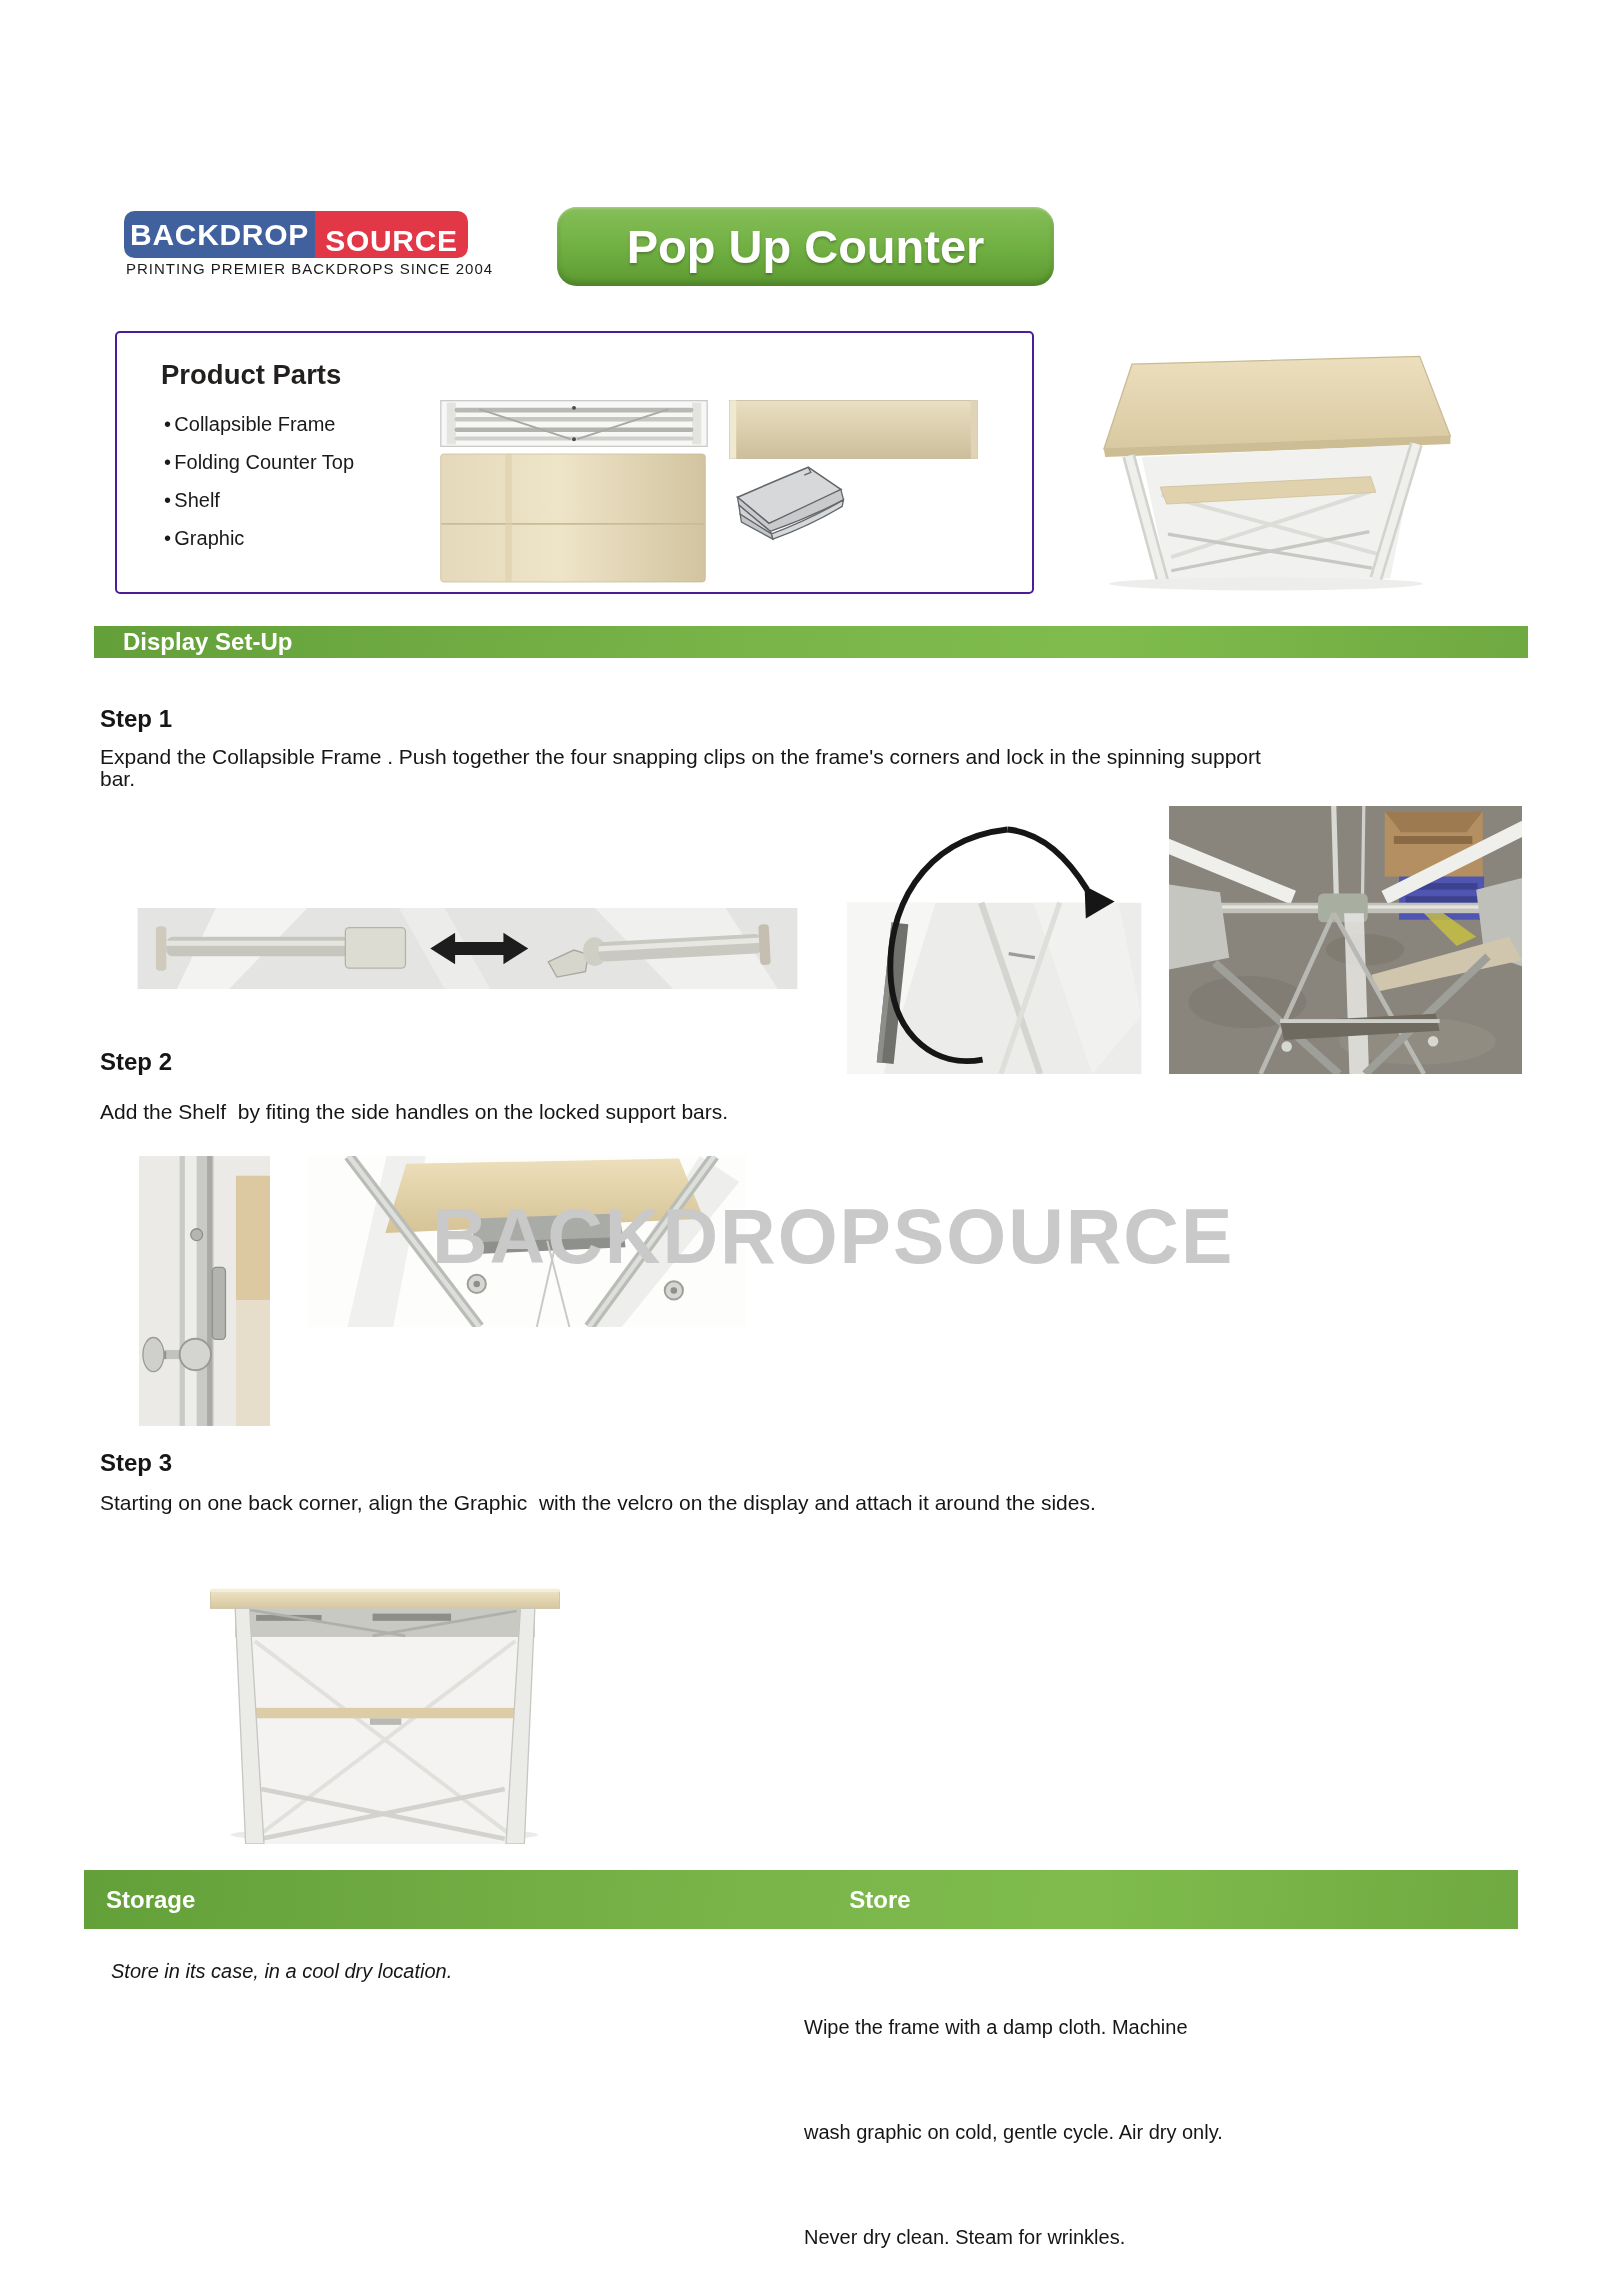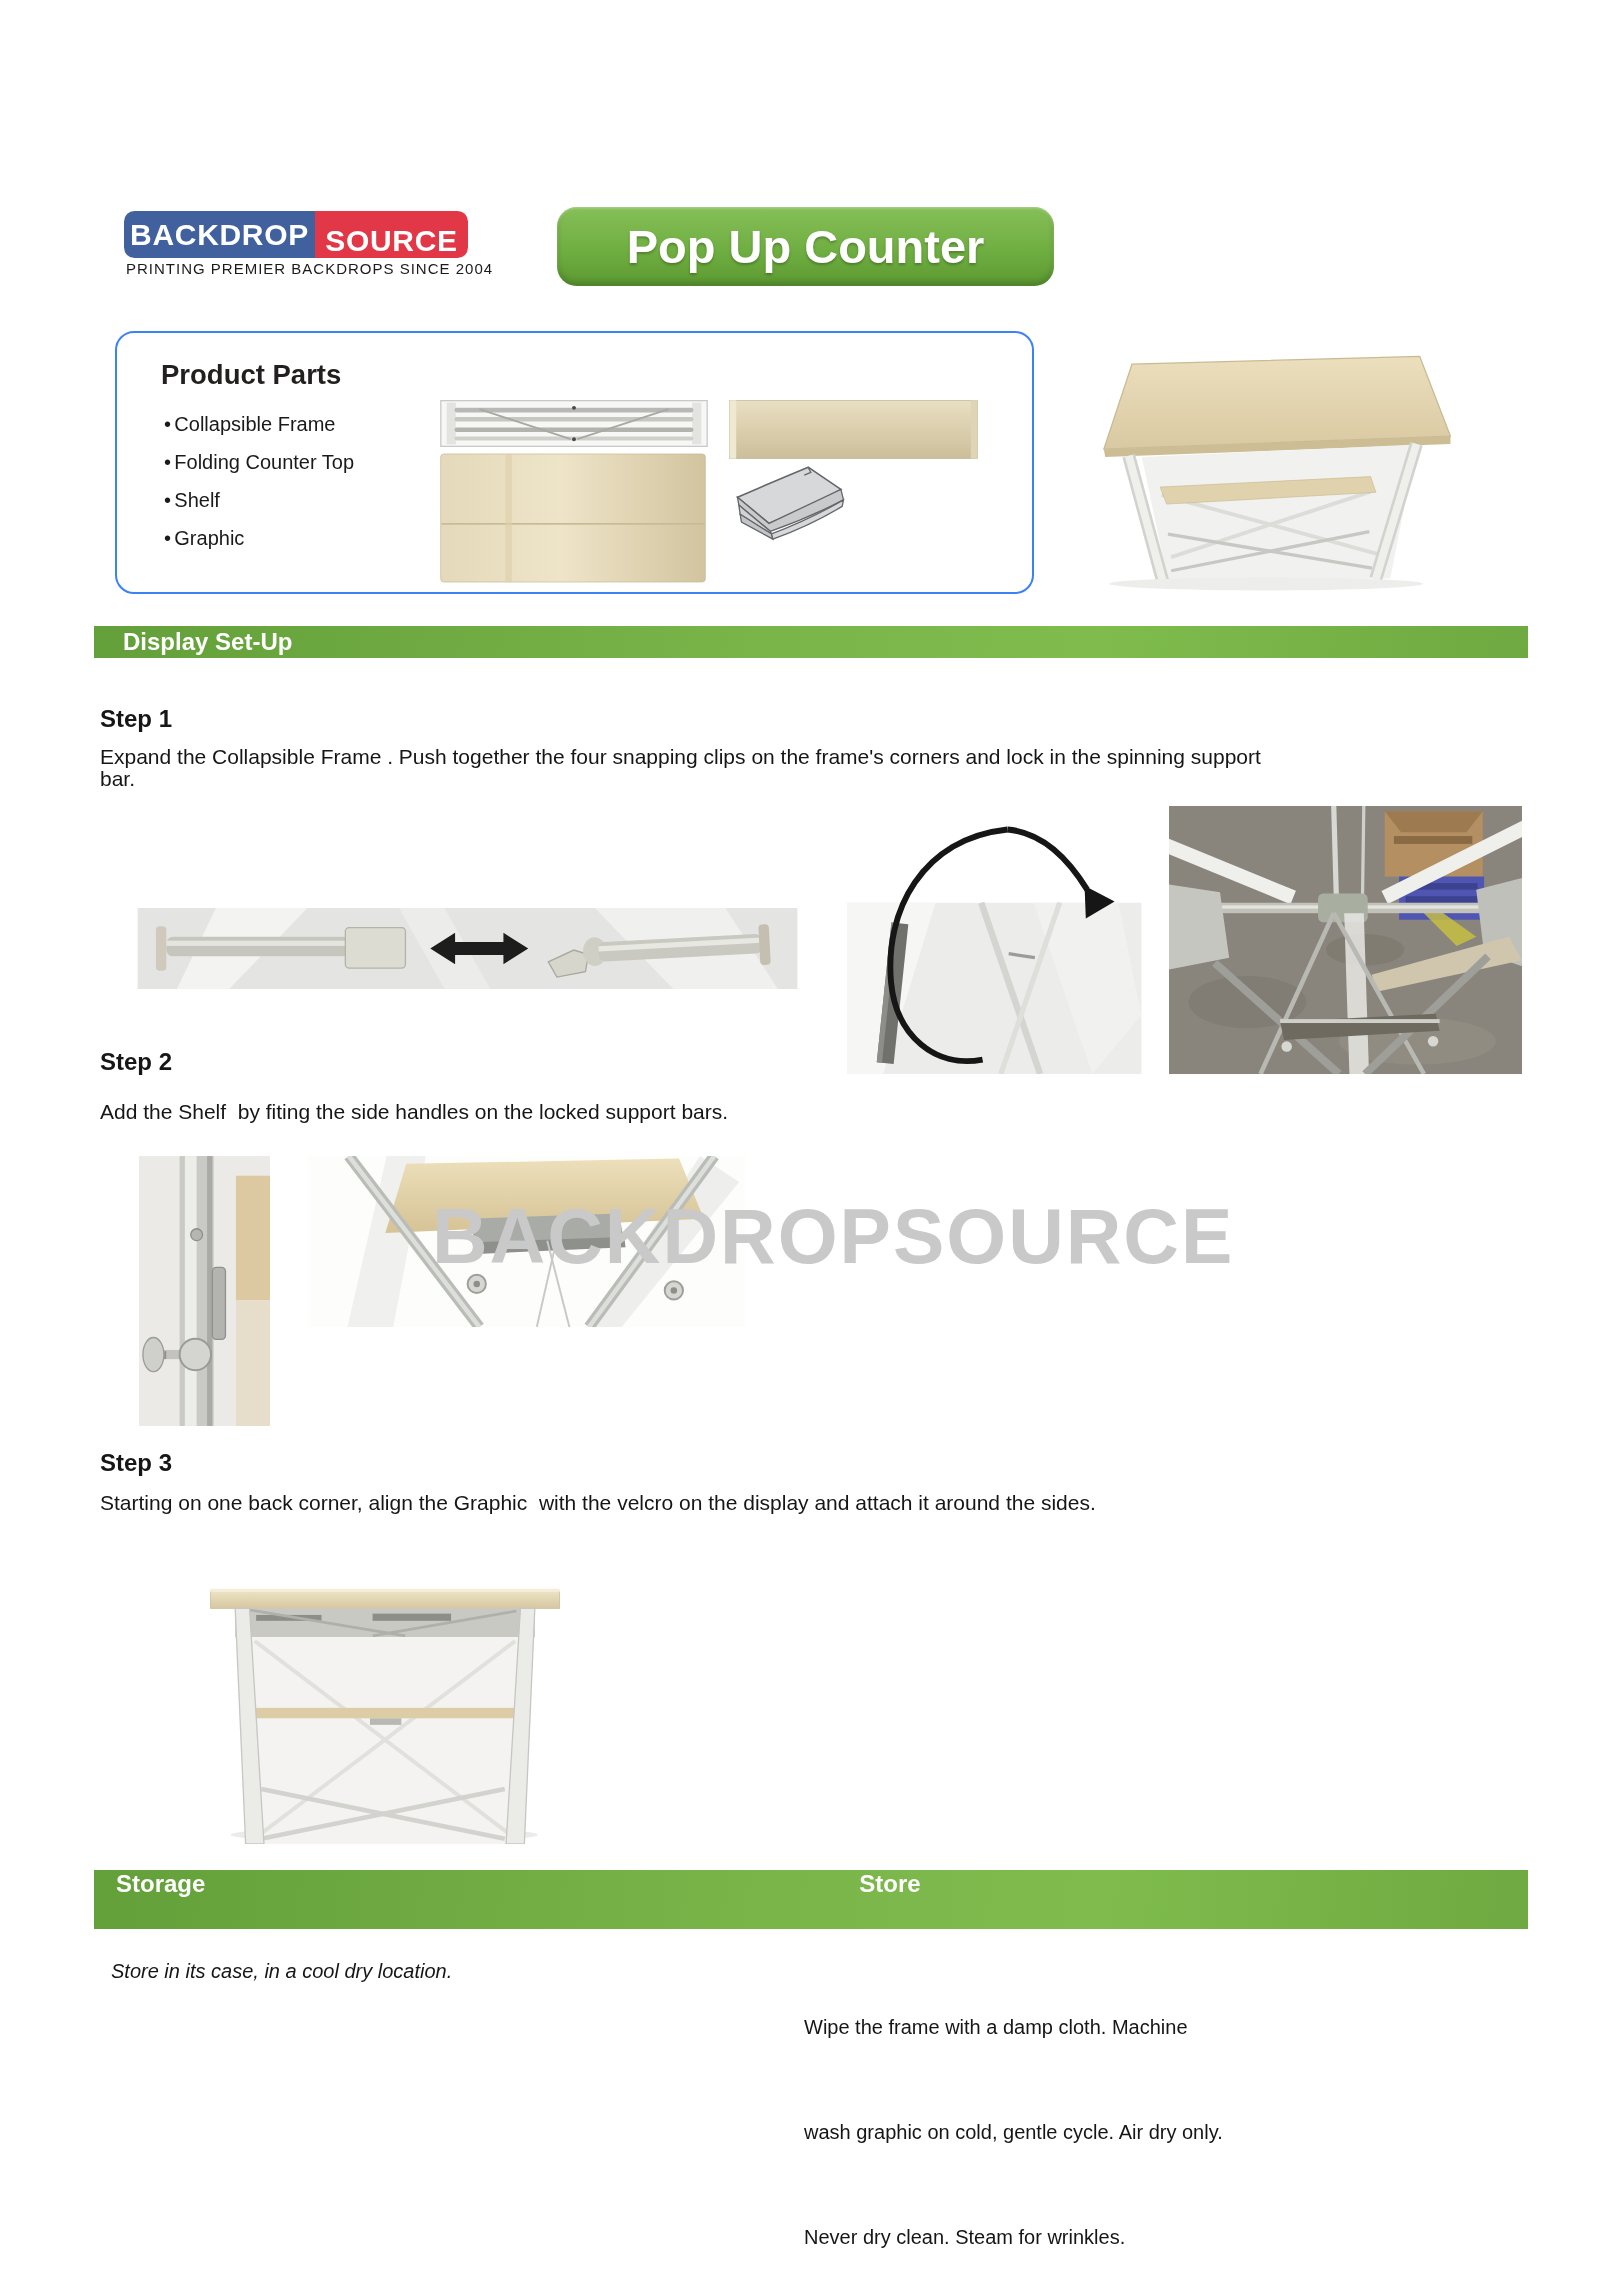--- a/index.html
+++ b/index.html
@@ -18,43 +18,43 @@
            color:#1b1b1b;white-space:nowrap;}
 
   .title-btn{left:557px;top:207px;width:497px;height:79px;border-radius:19.6px;
              background:linear-gradient(180deg,#86bf58 0%,#6fae41 55%,#5c9a31 100%);
              box-shadow:inset 0 -3.9px 6.5px rgba(0,0,0,.18), inset 0 1.3px 2.6px rgba(255,255,255,.35);
              display:flex;align-items:center;justify-content:center;}
   .title-btn span{color:#fff;font-weight:bold;font-size:47px;
                   text-shadow:0 2px 2.6px rgba(0,0,0,.25);}
 
   
-  .parts-box{left:115px;top:331px;width:915px;height:259px;border:2px solid #3b82f6;
-             border-radius:19px;background:#fff;}
+  .parts-box{left:115px;top:331px;width:915px;height:259px;border:2px solid #4c1d95;
+             border-radius:5px;background:#fff;}
   .parts-heading{position:absolute;left:44px;top:26px;font-size:27.5px;font-weight:bold;color:#221f1f;}
   .parts-list{position:absolute;left:47px;top:80px;margin:0;padding:0;list-style:none;}
   .parts-list li{font-size:20px;color:#1a1a1a;margin-bottom:15px;}
   .parts-list li::before{content:"\2022";margin-right:3.3px;font-size:20px;}
 
   
   .bar{background:linear-gradient(97deg,#63a039 0%,#79b449 45%,#7fbc4d 70%,#6fa941 100%);}
   .bar-label{color:#fff;font-weight:bold;font-size:24px;}
 
   .display-bar{left:94px;top:626px;width:1434px;height:32px;display:flex;align-items:center;}
   .display-bar .bar-label{margin-left:29px;}
 
   .step-heading{font-size:24px;font-weight:bold;color:#161616;}
   .step-text{font-size:21px;color:#161616;line-height:22px;white-space:pre-wrap;}
 
   
   .watermark{left:432px;top:1192px;font-size:77px;font-weight:bold;color:#c9c9c9;
              letter-spacing:2px;z-index:6;}
 
   
-  .bottom-bar{left:94px;top:1870px;width:1434px;height:59px;display:flex;align-items:flex-start;}
+  .bottom-bar{left:84px;top:1870px;width:1434px;height:59px;display:flex;align-items:center;}
   .bottom-bar .storage-label{margin-left:22px;}
   .bottom-bar .care-label{margin-left:654px;}
   .storage-text{left:111px;top:1960px;font-size:20px;color:#161616;white-space:pre-wrap;font-style:italic;}
   .care-text{left:804px;top:1940px;font-size:20px;color:#161616;line-height:35px;white-space:pre-wrap;}
 
   svg{display:block;}
 </style>
 </head>
 <body>
 

